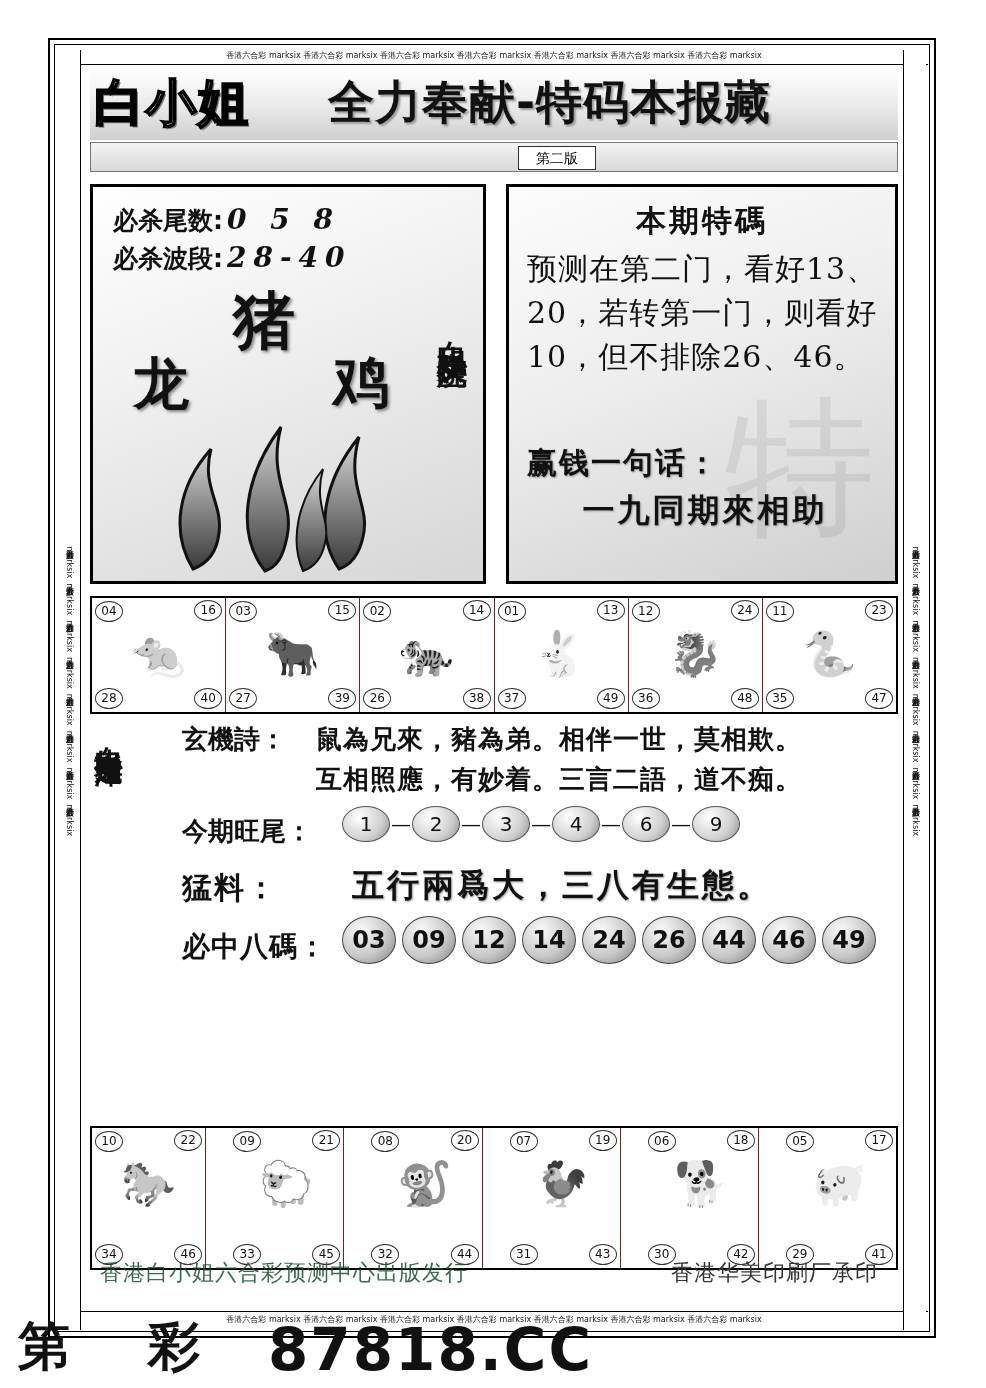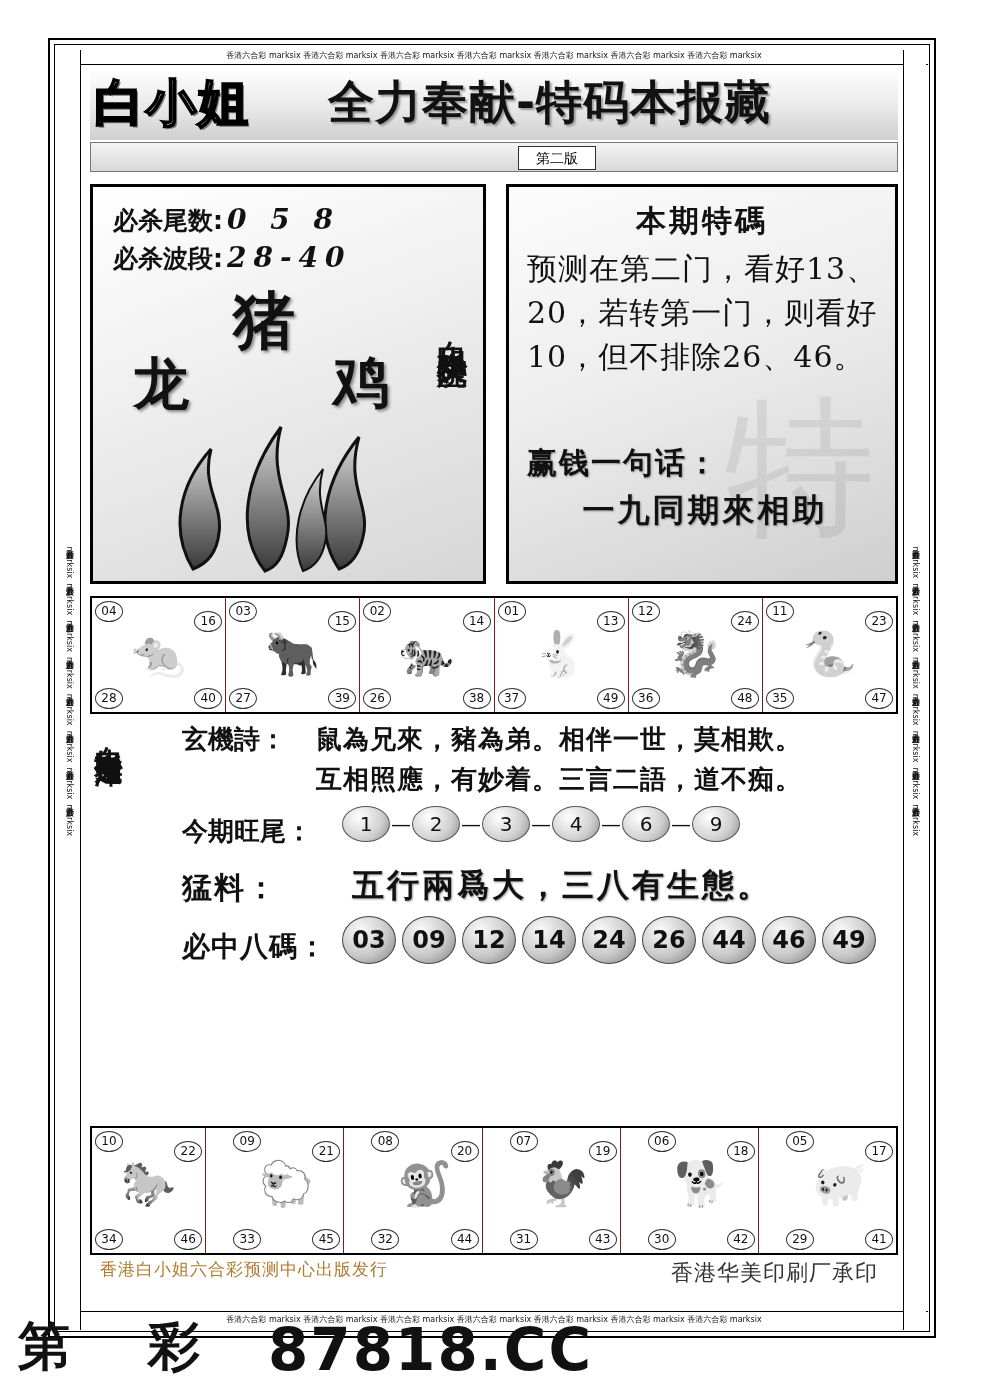--- a/index.html
+++ b/index.html
@@ -177,33 +177,33 @@
   }
 
   
   .grid{
     position:absolute;left:0;width:808px;
     border:2px solid #000;box-sizing:border-box;
     background:#fff;
     display:flex;
   }
   .grid-top{top:528px;height:118px;}
-  .grid-bottom{top:1058px;height:129px;gap:24px;}
+  .grid-bottom{top:1058px;height:144px;gap:24px;}
   .cell{
     flex:1 1 0;position:relative;border-right:1px solid #7f1d1d;box-sizing:border-box;
   }
   .cell:last-child{border-right:none;}
   .num{
     position:absolute;width:26px;height:19px;line-height:19px;text-align:center;
     border:1px solid #333;border-radius:50%;
     font-family:"DejaVu Sans", sans-serif;font-size:12px;
     background:#fff;color:#111;
   }
   .n-tl{left:3px;top:3px;}
-  .n-tr{right:3px;top:13px;margin-left:24px;}
+  .n-tr{right:3px;top:2px;margin-left:24px;}
   .n-bl{left:3px;bottom:3px;}
   .n-br{right:3px;bottom:3px;}
   .animal{
     position:absolute;left:0;right:0;top:26px;height:62px;
     text-align:center;font-size:44px;line-height:62px;
     color:#2b2b2b;
     filter:grayscale(100%) contrast(120%);
   }
 
   
@@ -271,21 +271,21 @@
     text-align:center;line-height:46px;
     font-family:"DejaVu Sans", sans-serif;font-size:24px;font-weight:bold;color:#111;
   }
 
   
   .footer{
     position:absolute;left:0;top:1190px;width:808px;height:38px;
   }
   .foot-left{
     position:absolute;left:10px;top:0;
-    font-family:"DejaVu Sans", sans-serif;font-size:17px;color:#a16207;letter-spacing:1px;
+    font-family:"DejaVu Sans", sans-serif;font-size:22px;color:#14532d;letter-spacing:1px;
     opacity:.85;
   }
   .foot-right{
     position:absolute;right:20px;top:0;
     font-family:"DejaVu Sans", sans-serif;font-size:22px;color:#333;letter-spacing:1px;
   }
 
   
   .watermark{
     position:absolute;left:0;bottom:2px;width:806px;height:70px;

